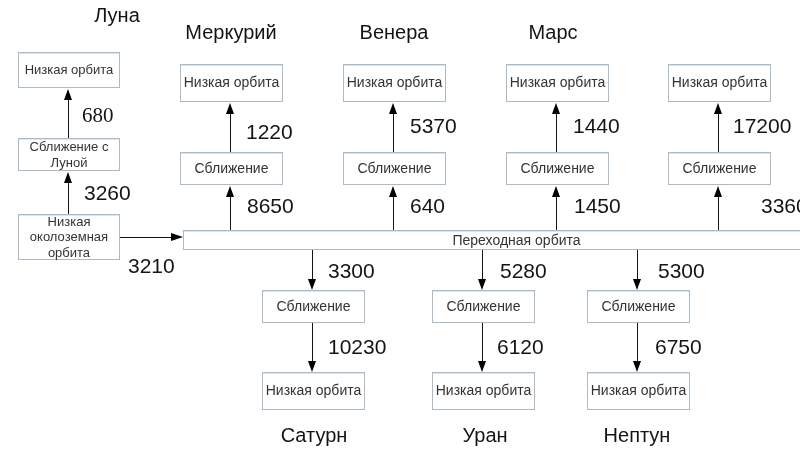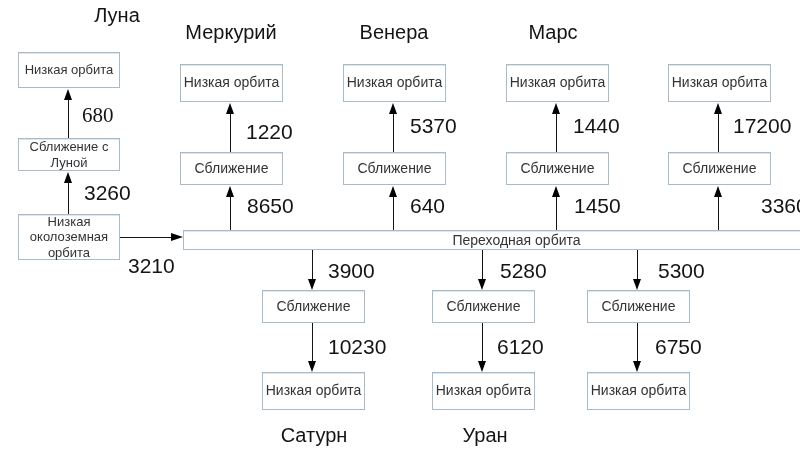--- a/index.html
+++ b/index.html
@@ -120,21 +120,21 @@
   <div class="num" style="left:733px;top:114px;">17200</div>
   <div class="box" style="left:668px;top:152px;width:103px;height:33px;">
     <span>Сближение</span>
   </div>
   <div class="ah-up" style="left:714px;top:186px;"></div>
   <div class="vline" style="left:718px;top:196px;height:34px;"></div>
   <div class="num" style="left:735px;top:194px;margin-left:26px;">3360</div>
 
   <div class="vline" style="left:312px;top:250px;height:30px;"></div>
   <div class="ah-down" style="left:308px;top:279px;"></div>
-  <div class="num" style="left:328px;top:259px;">3900</div>
+  <div class="num" style="left:328px;top:259px;">3300</div>
   <div class="box" style="left:262px;top:290px;width:103px;height:33px;">
     <span>Сближение</span>
   </div>
   <div class="vline" style="left:312px;top:323px;height:39px;"></div>
   <div class="ah-down" style="left:308px;top:361px;"></div>
   <div class="num" style="left:328px;top:335px;">10230</div>
   <div class="box" style="left:262px;top:372px;width:103px;height:38px;">
     <span>Низкая орбита</span>
   </div>
   <div class="ptitle" style="left:314px;top:424px;">Сатурн</div>
@@ -158,14 +158,15 @@
   <div class="num" style="left:658px;top:259px;">5300</div>
   <div class="box" style="left:587px;top:290px;width:103px;height:33px;">
     <span>Сближение</span>
   </div>
   <div class="vline" style="left:637px;top:323px;height:39px;"></div>
   <div class="ah-down" style="left:633px;top:361px;"></div>
   <div class="num" style="left:655px;top:335px;">6750</div>
   <div class="box" style="left:587px;top:372px;width:103px;height:38px;">
     <span>Низкая орбита</span>
   </div>
+  <div class="ptitle" style="left:637px;top:424px;">Нептун</div>
 
 </div>
 
 </body></html>

